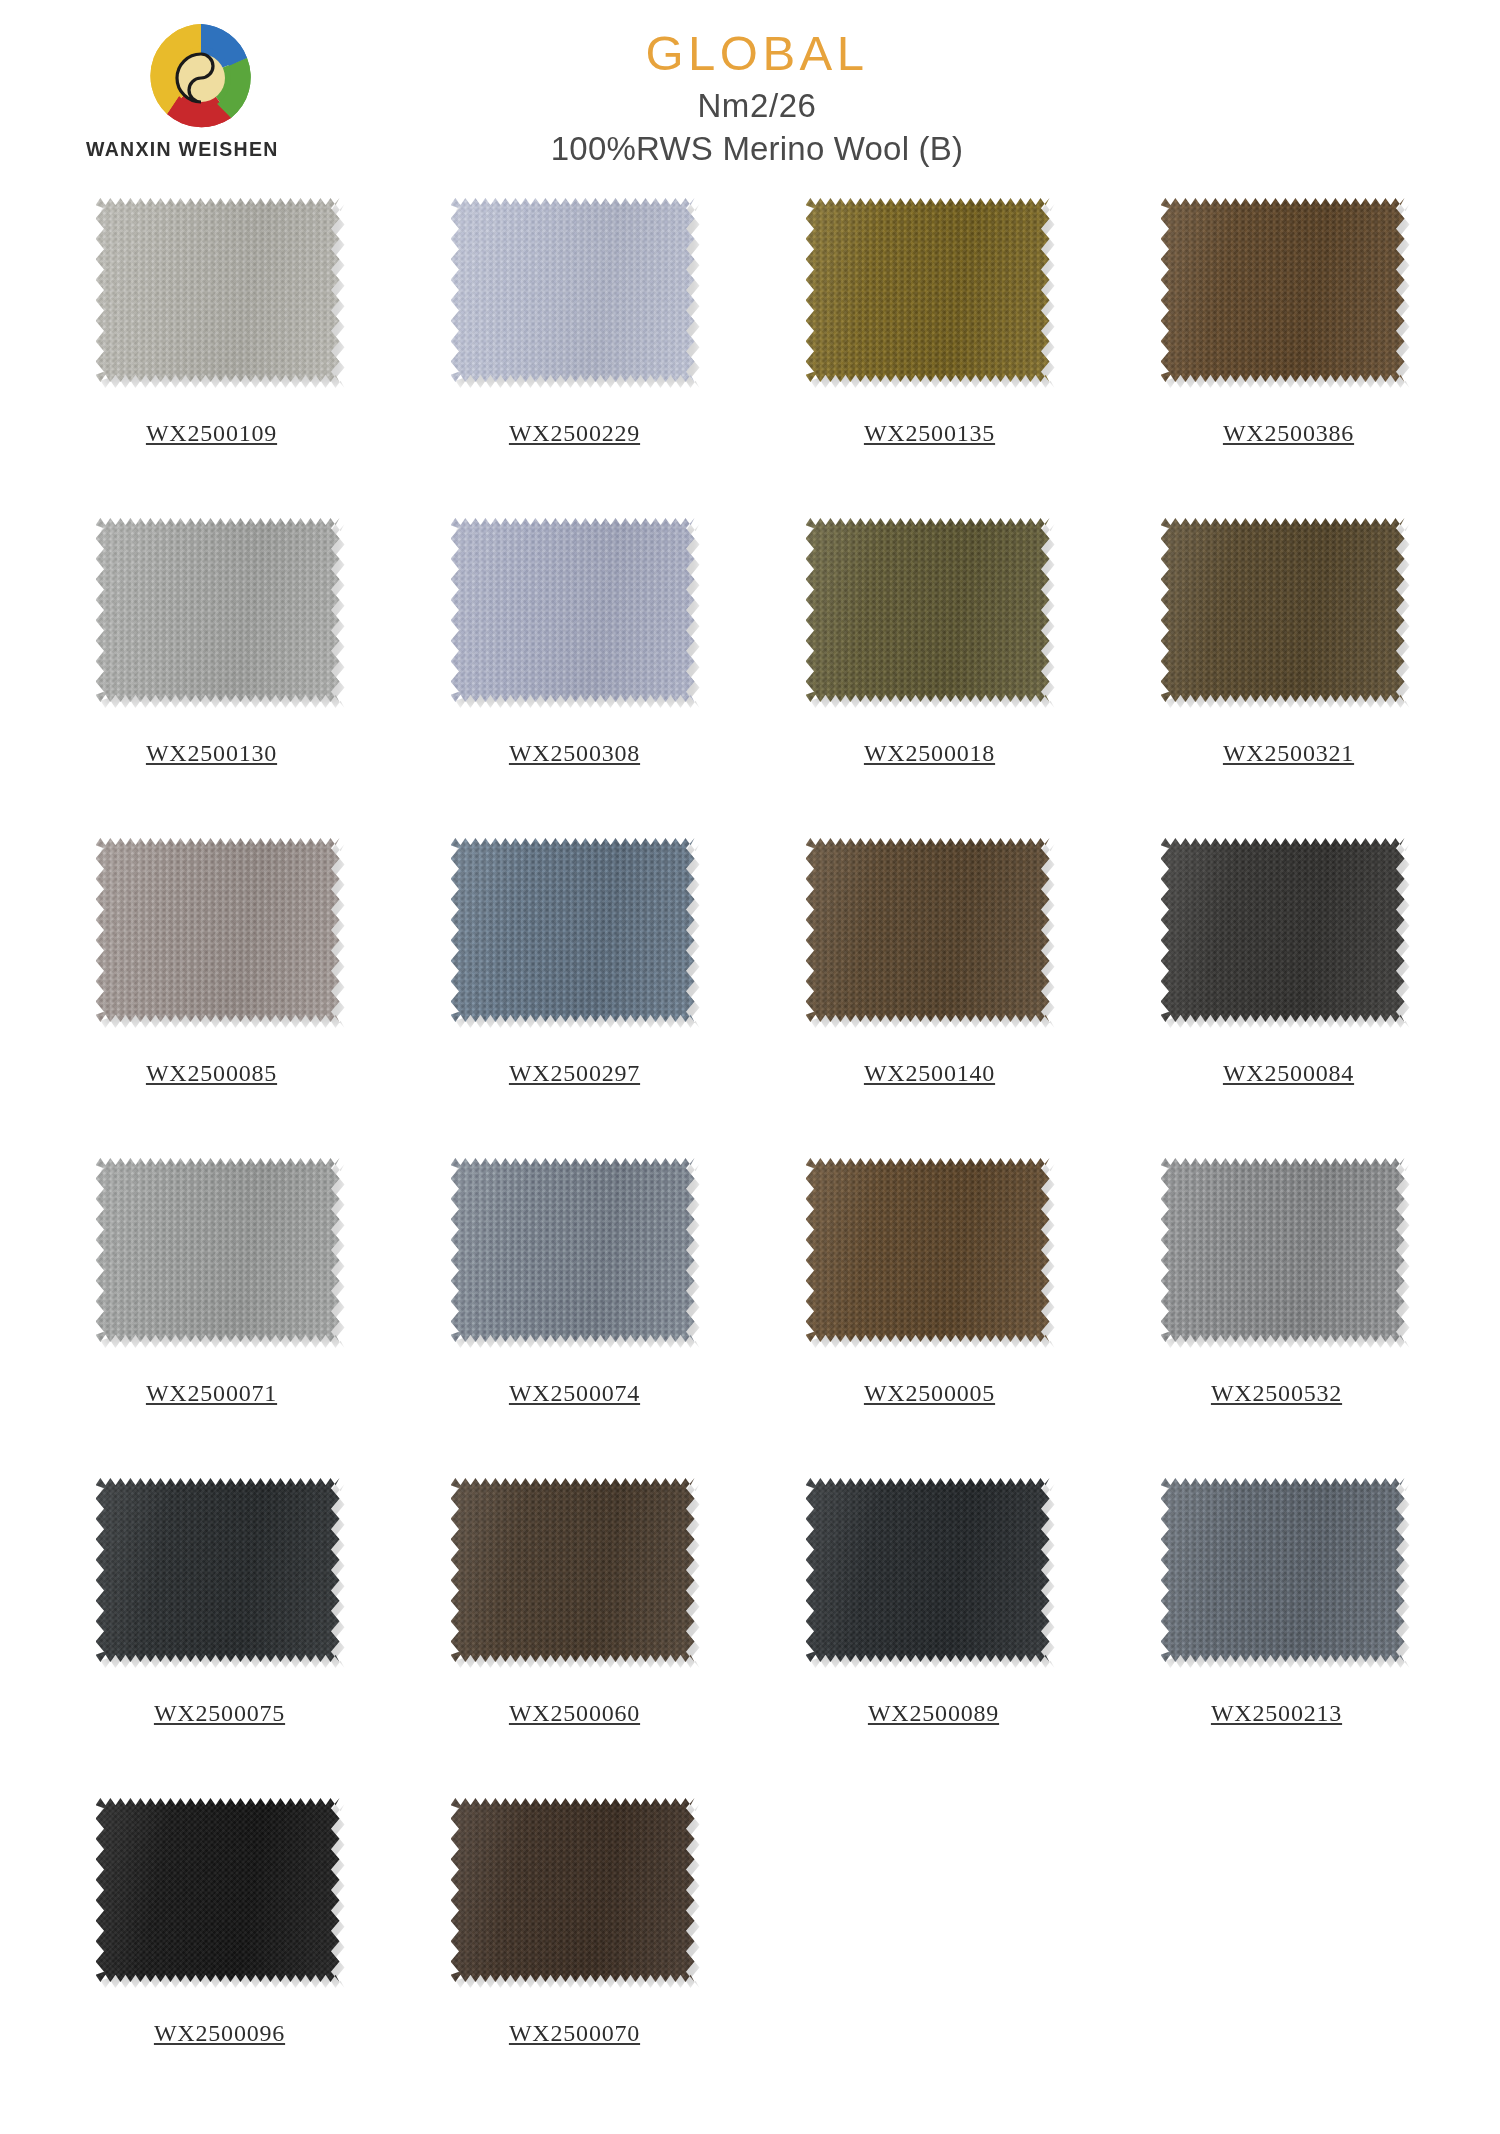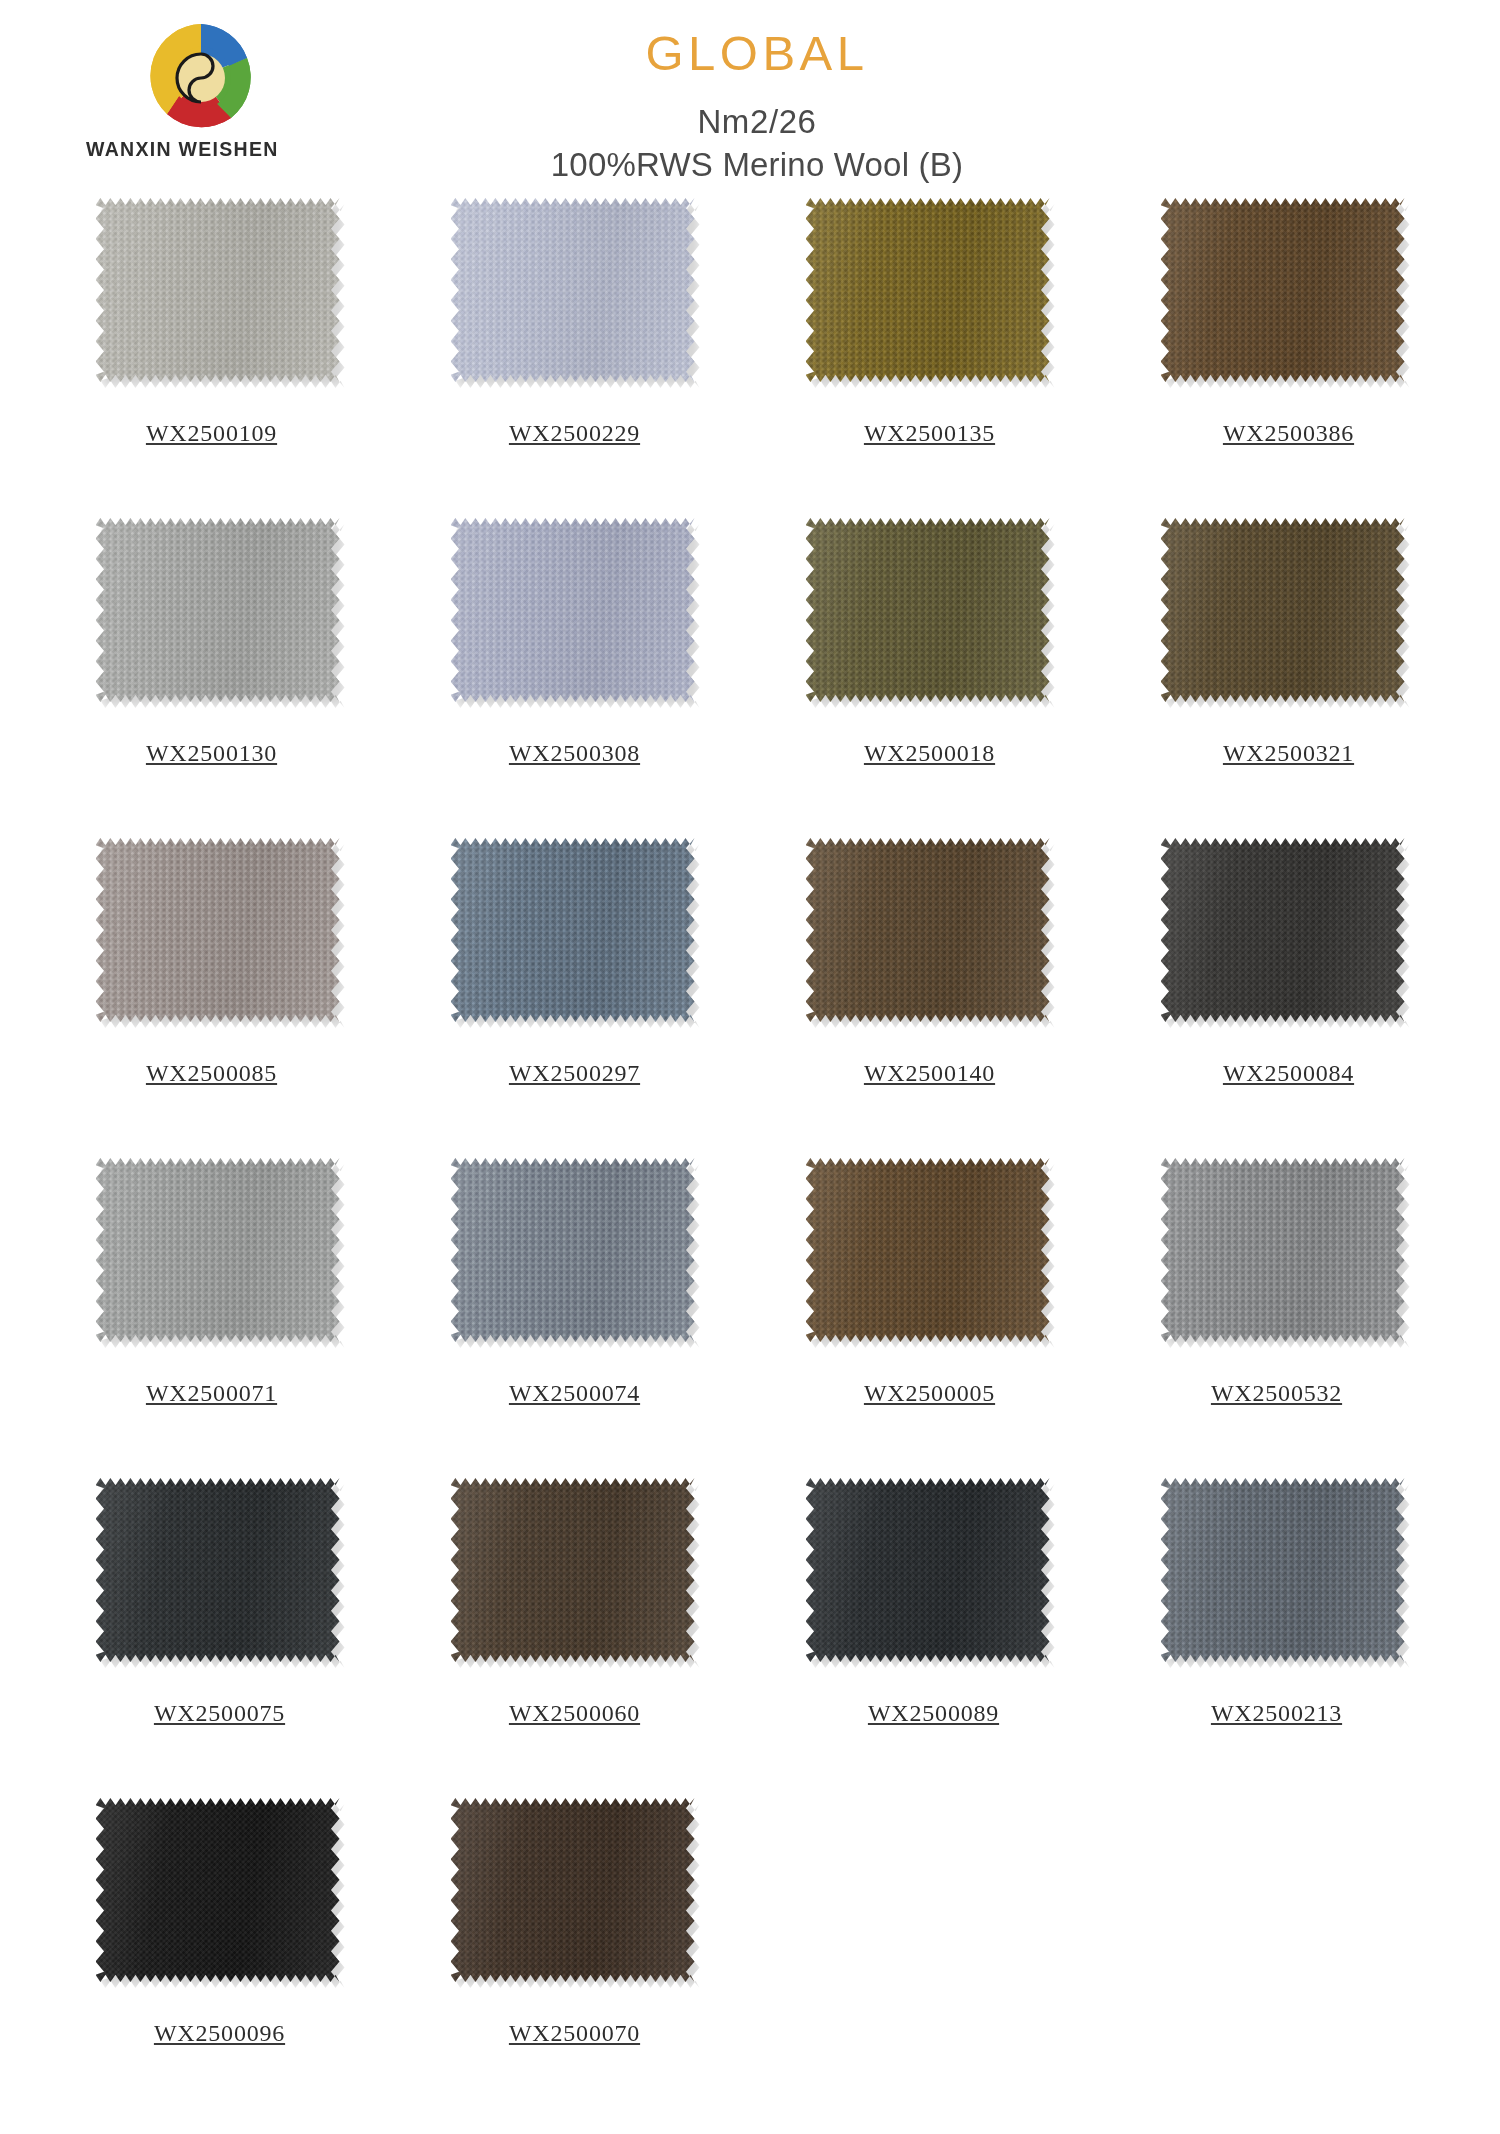--- a/index.html
+++ b/index.html
@@ -57,21 +57,21 @@
   }
   .title-main {
     font-family: "Liberation Sans", sans-serif;
     font-size: 49px;
     font-weight: 400;
     letter-spacing: 4.5px;
     color: #e7a33c;
     line-height: 1.06;
   }
   .title-sub {
-    margin-top: 24px;
+    margin-top: 8px;
     font-family: "Liberation Sans", sans-serif;
     font-size: 33px;
     font-weight: 400;
     letter-spacing: 0.6px;
     color: #4a4a4a;
     line-height: 1.1;
   }
   .title-desc {
     margin-top: 7px;
     font-family: "Liberation Sans", sans-serif;

